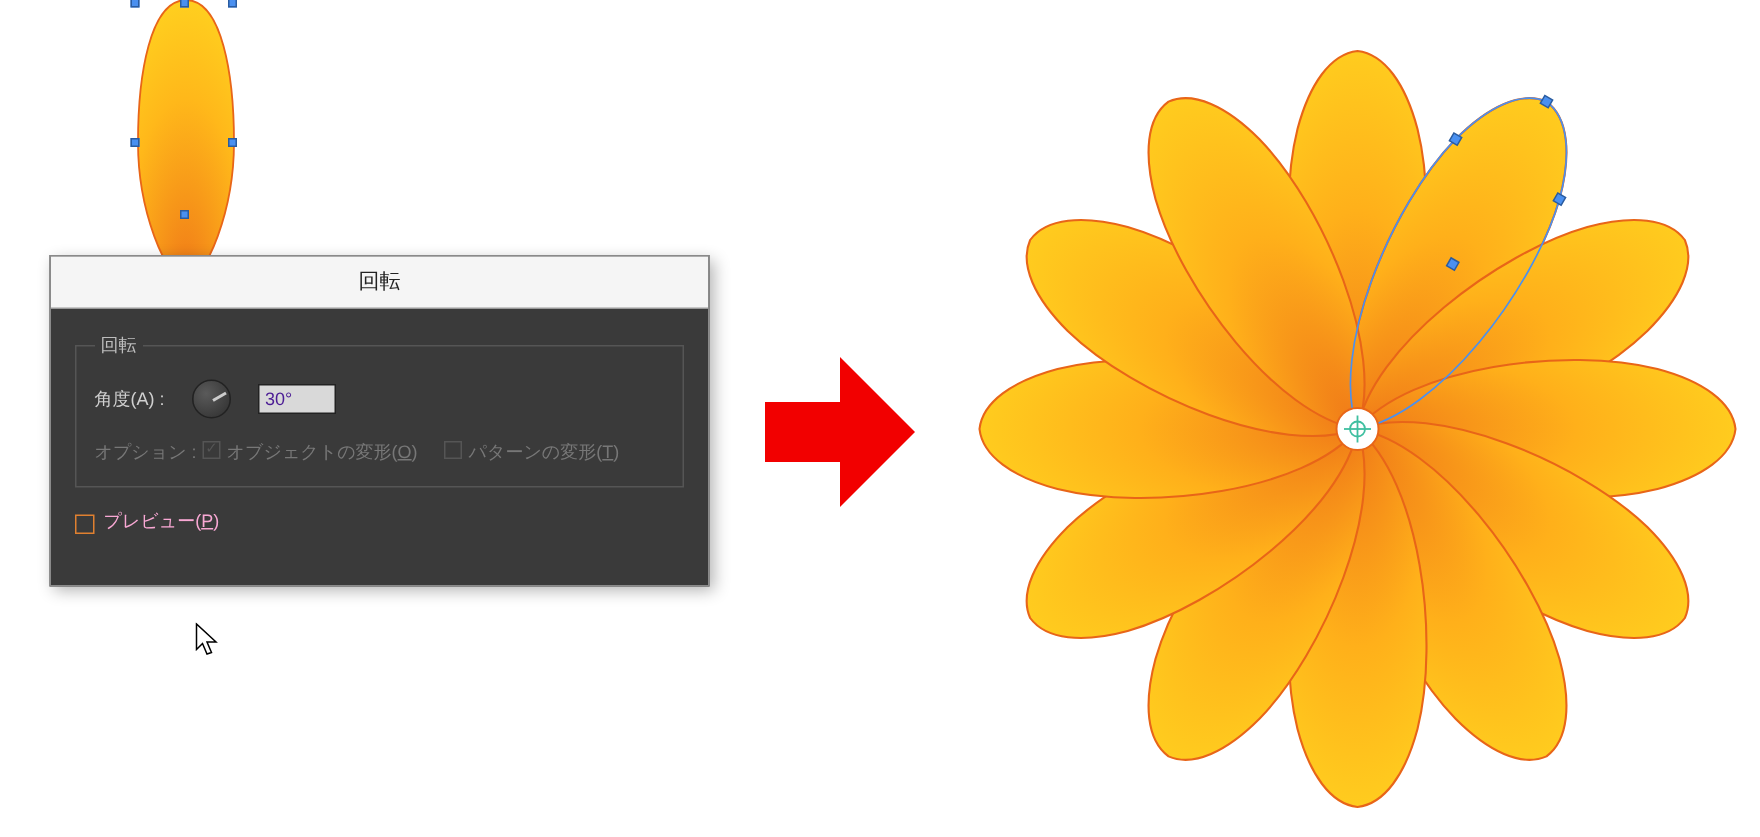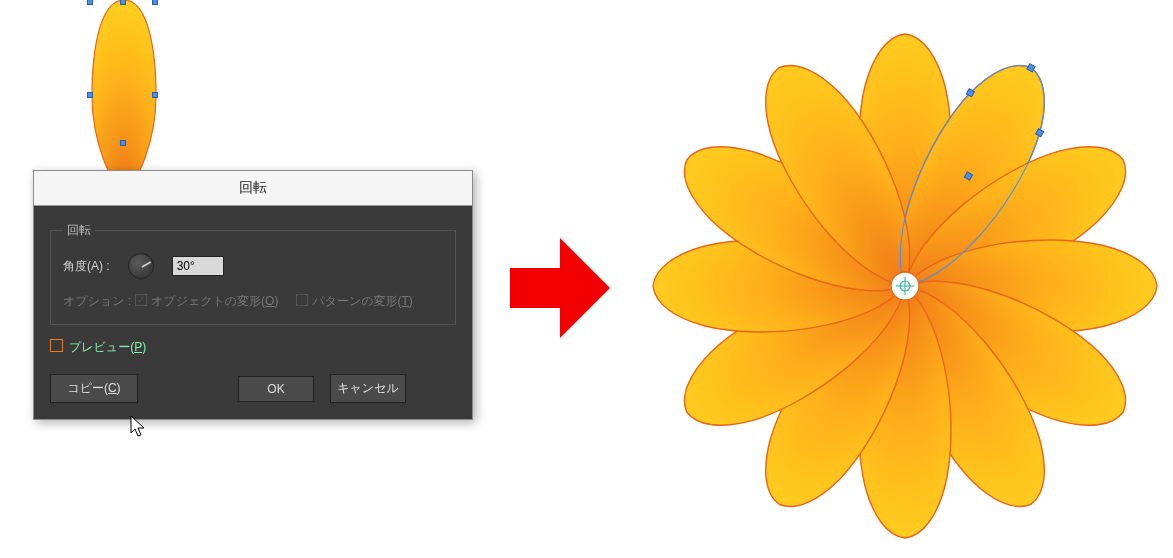--- a/index.html
+++ b/index.html
@@ -78,21 +78,21 @@
       left: 13px;
       top: 12px;
       transform-origin: 0 50%;
       transform: rotate(-30deg);
     }
     .angle-input {
       width: 52px;
       height: 20px;
       background: #d9d9d9;
       border: 1px solid #222;
-      color: #000000;
+      color: #4c1d95;
       font-size: 12px;
       padding: 0 4px;
       font-family: inherit;
     }
     .options-row {
       display: flex;
       gap: 4px;
       color: #777;
       font-size: 12px;
     }
@@ -106,23 +106,23 @@
       font-size: 10px;
       color: #555;
       line-height: 1;
       position: relative;
       top: 1px;
     }
     .underline-accel { text-decoration: underline; }
 
     .preview-row {
       display: flex;
-      align-items: flex-start;
+      align-items: flex-end;
       gap: 6px;
-      color: #86efac;
+      color: #f9a8d4;
       margin: 14px 0 18px 0;
     }
     .preview-check {
       width: 13px;
       height: 13px;
       border: 1px solid #e08030;
       background: #3a3a3a;
       display: inline-block;
     }
     .buttons-row {
@@ -221,25 +221,20 @@
         <span class="opt-check"></span>
         <span>パターンの変形(<span class="underline-accel">T</span>)</span>
       </div>
     </fieldset>
 
     <div class="preview-row">
       <span class="preview-check"></span>
       <span>プレビュー(<span class="underline-accel">P</span>)</span>
     </div>
 
-    <div class="buttons-row">
-      <button class="dlg-btn btn-copy">コピー(<span class="underline-accel">C</span>)</button>
-      <button class="dlg-btn btn-ok">OK</button>
-      <button class="dlg-btn btn-cancel">キャンセル</button>
-    </div>
   </div>
 </div>
 
 <svg class="cursor-icon" width="20" height="26" viewBox="0 0 20 26">
   <path d="M1 1 L1 18 L5 14 L8 21 L11 20 L8 13 L14 13 Z" fill="#ffffff" stroke="#000" stroke-width="1"></path>
 </svg>
 
 <svg class="red-arrow" width="120" height="120" viewBox="0 0 120 120">
   <path d="M10 40 L60 40 L60 10 L110 60 L60 110 L60 80 L10 80 Z" fill="#f20000"></path>
 </svg>

